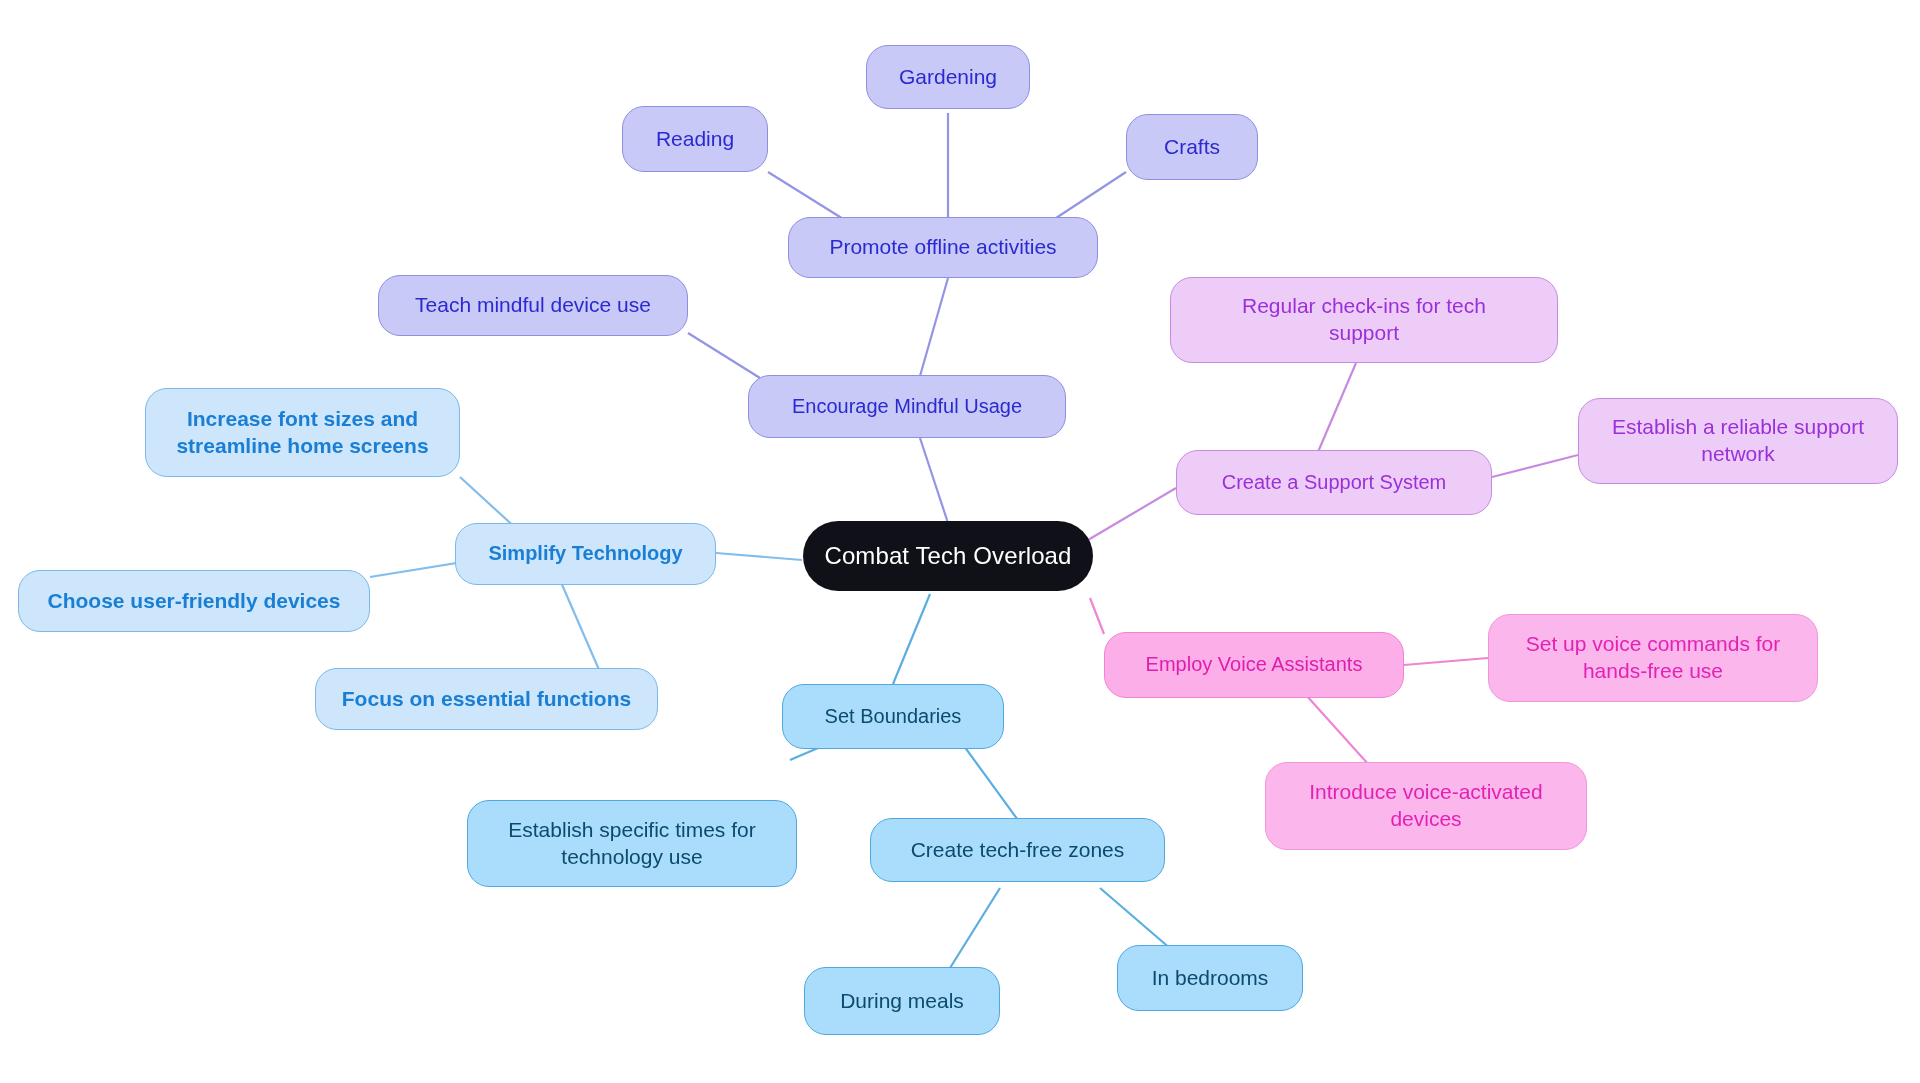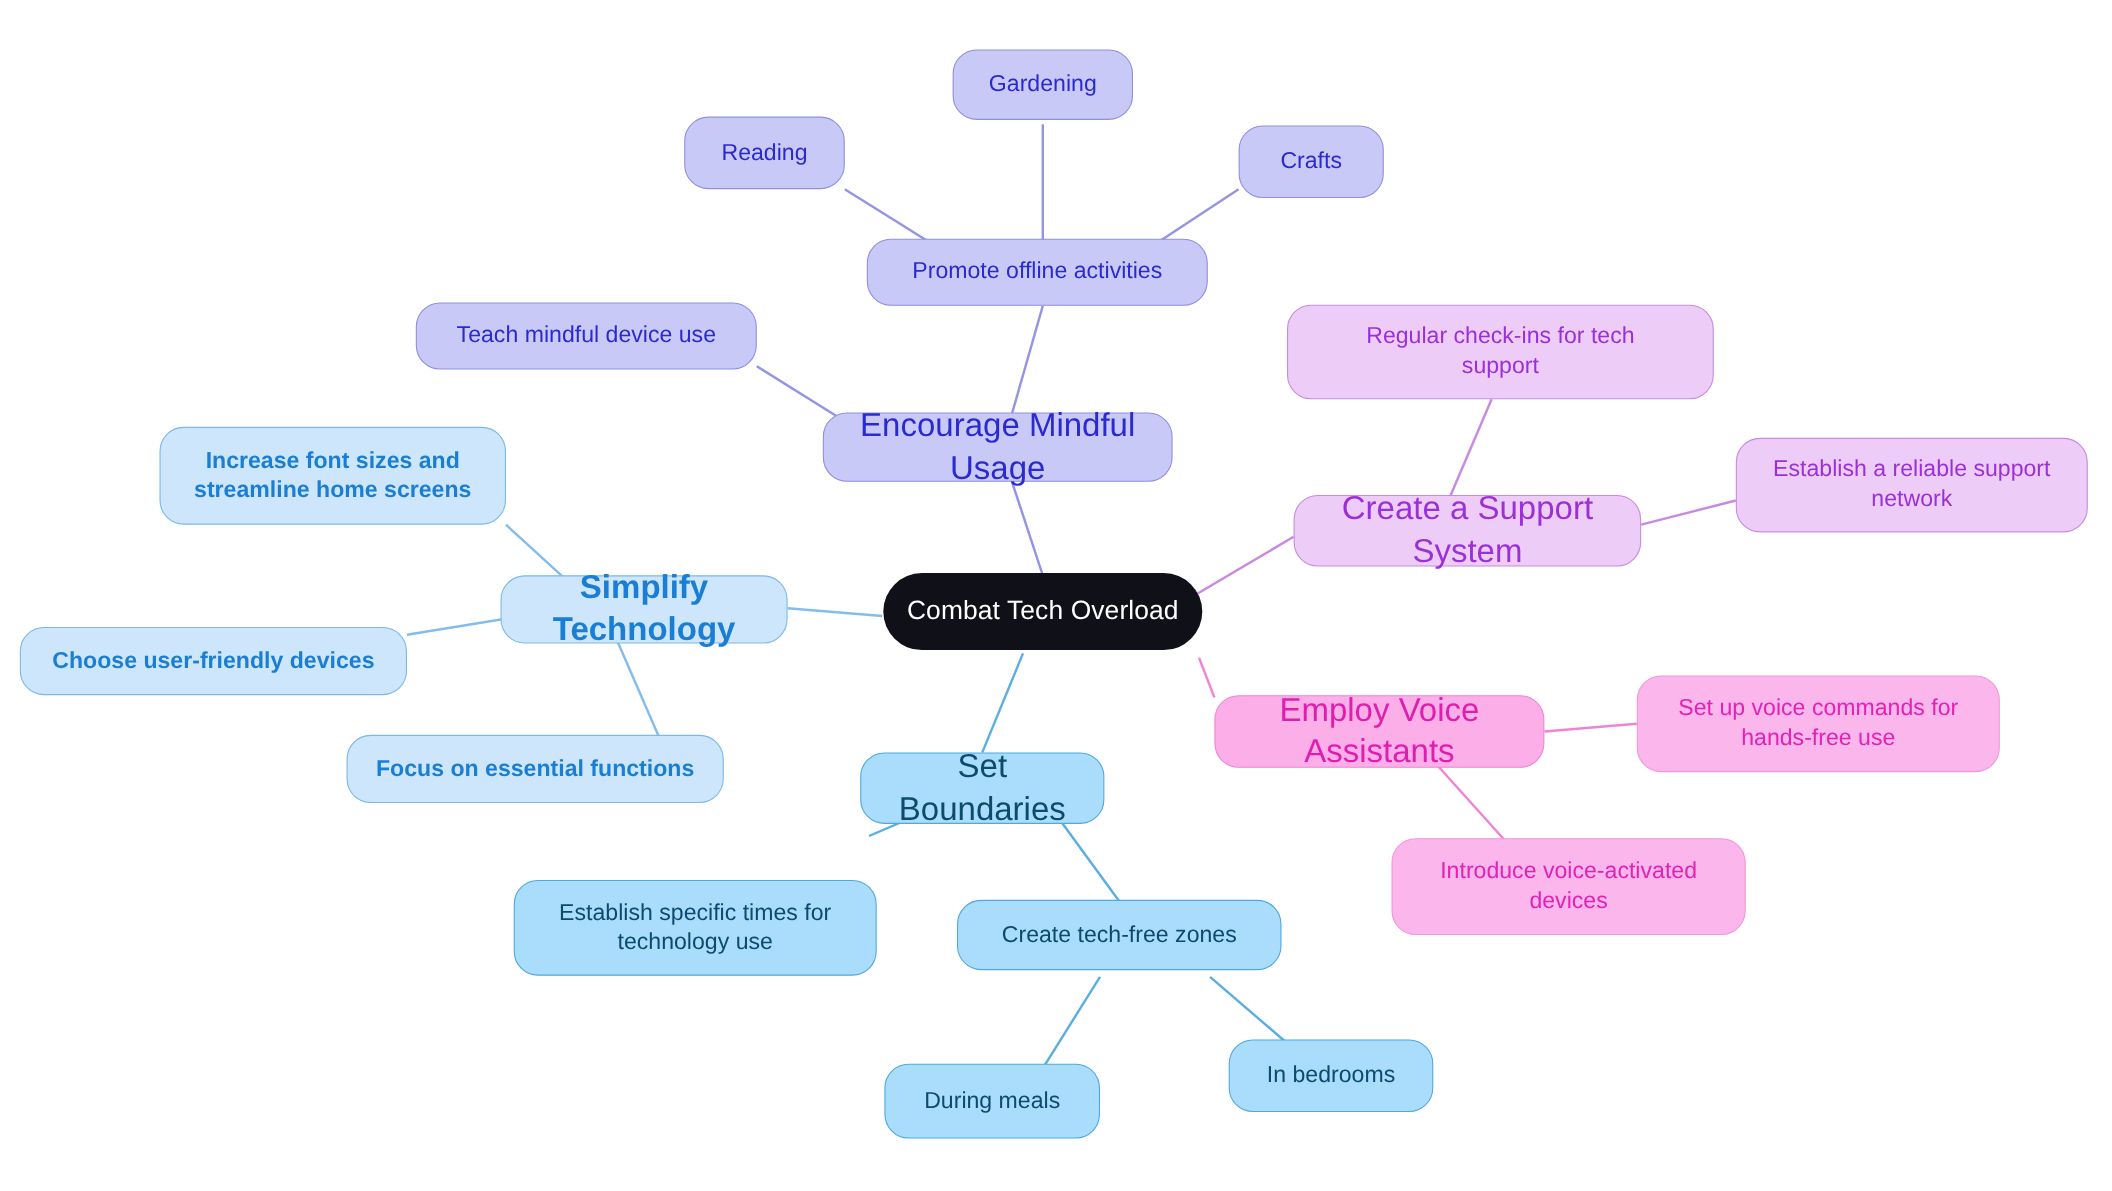--- a/index.html
+++ b/index.html
@@ -38,21 +38,21 @@
   }
   .node-root {
     border-radius: 36px;
     border: none;
     background: #101018;
     color: #ffffff;
     font-size: 24px;
     letter-spacing: 0.1px;
     z-index: 8;
   }
-  .lvl1 { font-size: 30px; }
+  .lvl1 { font-size: 20px; }
   .lvl2 { font-size: 21px; }
 
   
   .c-purple      { background: #c9c9f7; border-color: #8f8fe0; color: #2a2ad0; }
   
   .c-lightblue   { background: #cde6fb; border-color: #7cb8e8; color: #1a7fd4; font-weight: bold; }
   
   .c-skyblue     { background: #a9ddfb; border-color: #4fa8e0; color: #0c4a6e; }
   
   .c-violet      { background: #edcdf7; border-color: #c78ae0; color: #9b30d9; }

